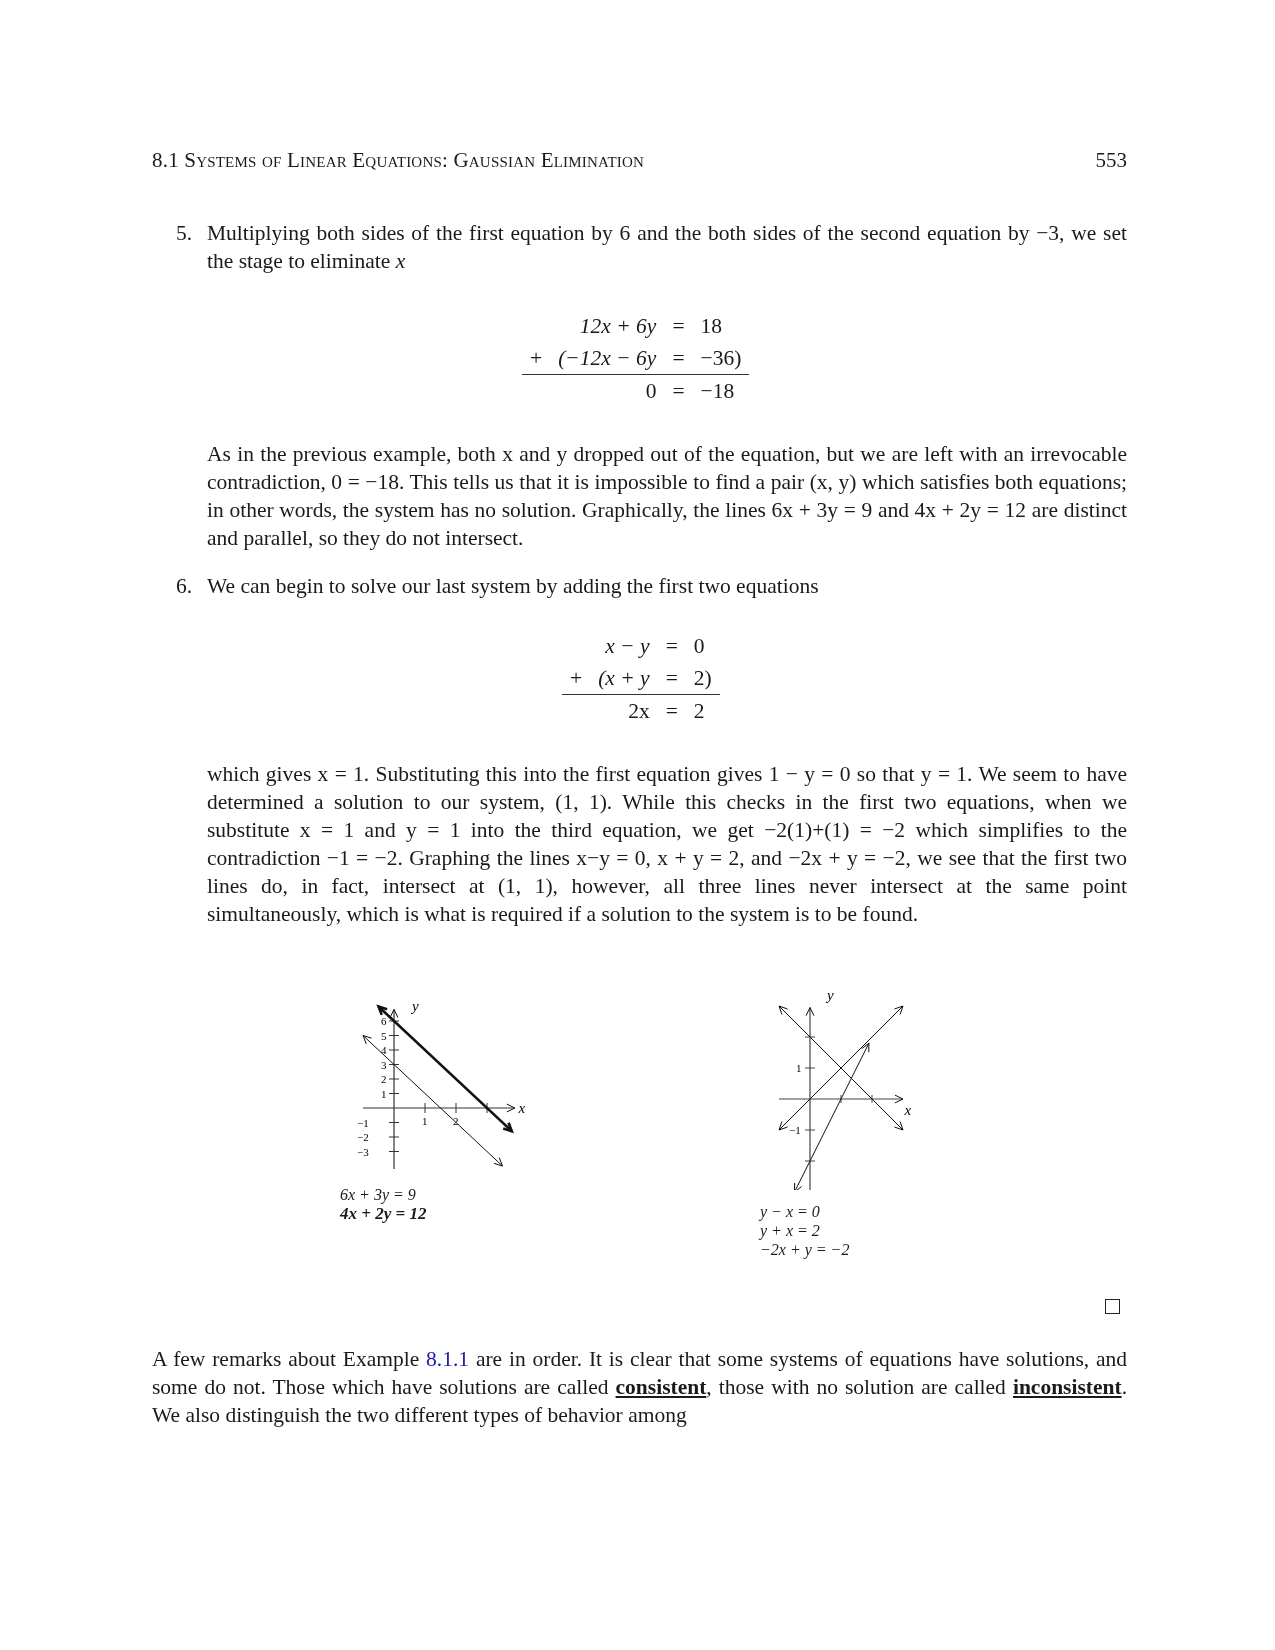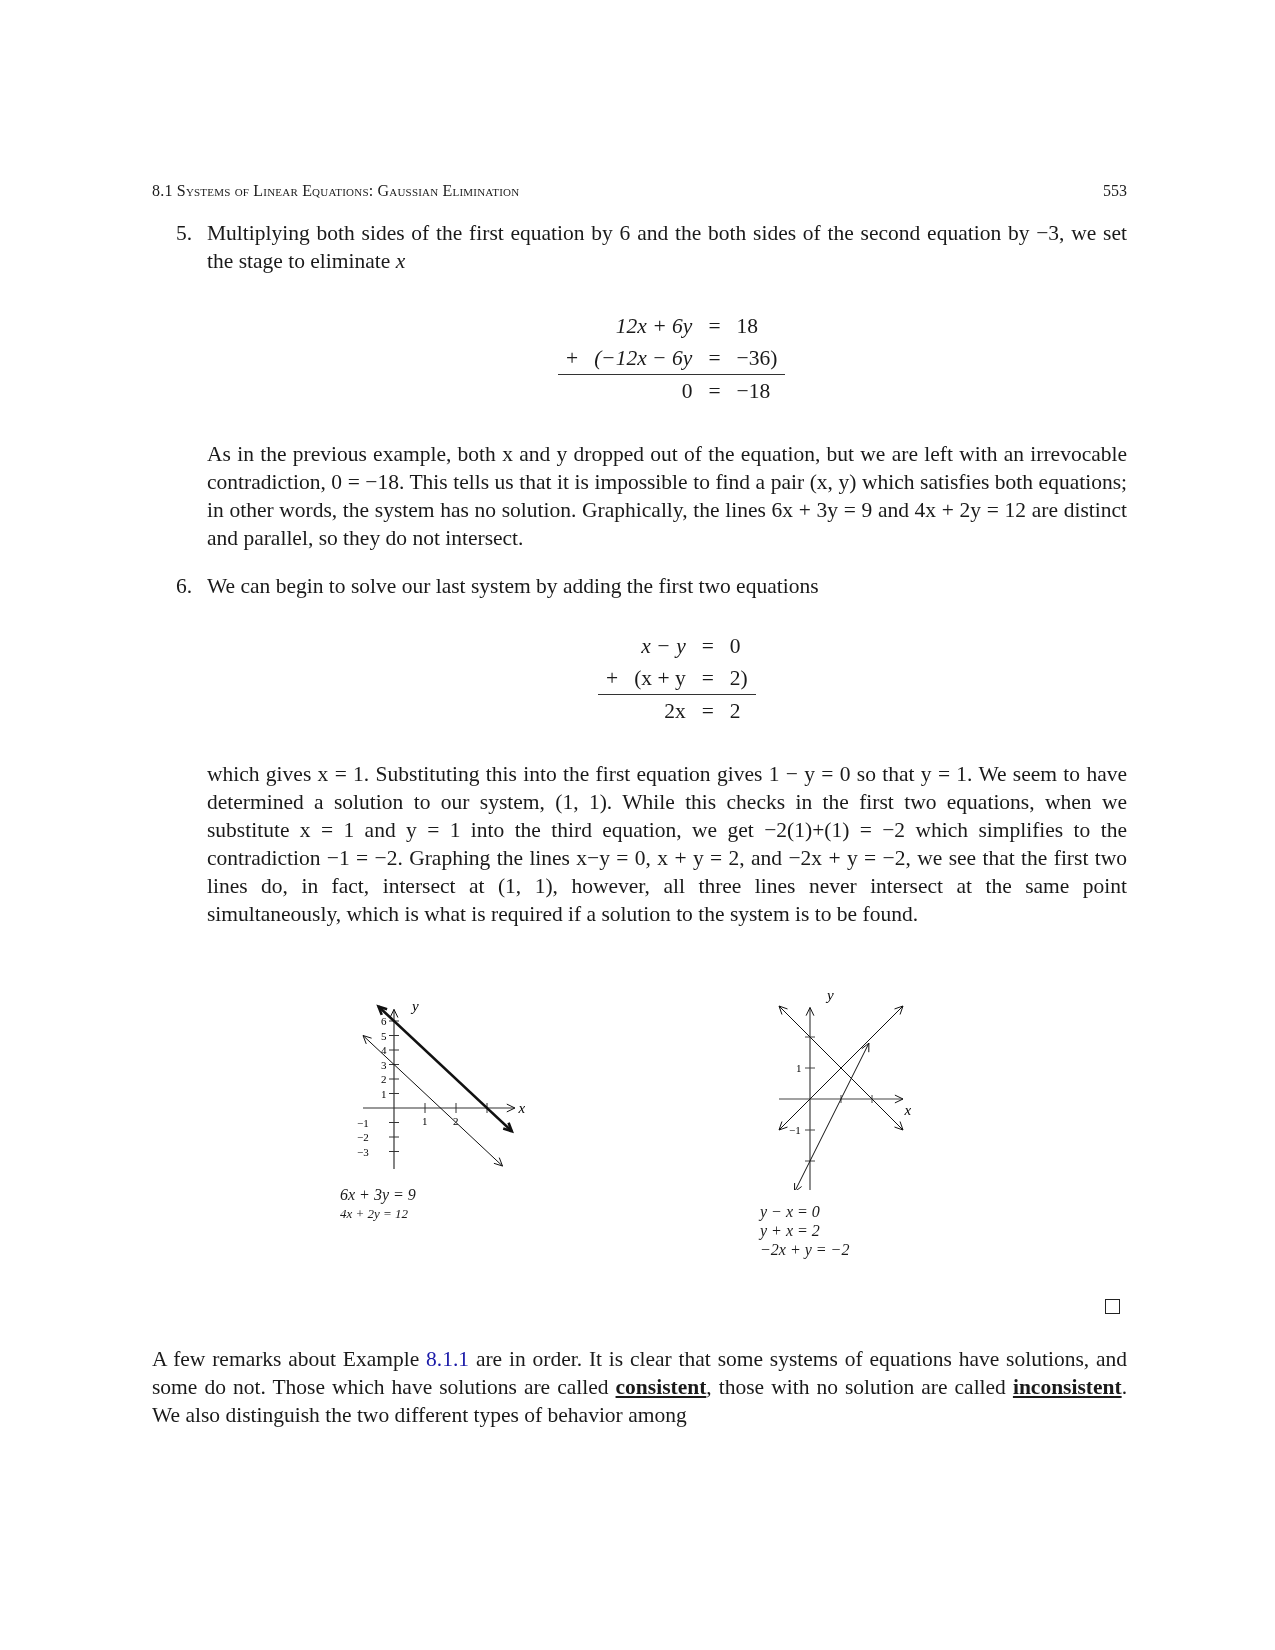--- a/index.html
+++ b/index.html
@@ -1,28 +1,28 @@
 <!DOCTYPE html>
 <html><head>
 <meta charset="utf-8">
 <style>
   html, body { margin:0; padding:0; background:#ffffff; }
   body { width:1275px; height:1650px; position:relative; overflow:hidden;
          font-family:"Liberation Serif","DejaVu Serif",serif; color:#1a1a1a; }
   .abs { position:absolute; }
-  .header { left:152px; top:148px; width:975px; font-size:16px;margin-top:34px; }
+  .header { left:152px; top:148px; width:975px; font-size:21px; }
   .header .title { font-variant:small-caps; letter-spacing:0.2px; }
   .header .pagenum { position:absolute; right:0; top:0; }
   .text { font-size:21.5px; line-height:28px; text-align:justify; }
   .item { left:176px; width:951px; }
   .item .num { position:absolute; left:0; top:0; }
   .item .body { margin-left:31px; }
   i.m { font-family:"Liberation Serif","DejaVu Serif",serif; font-style:italic; }
   .eq { position:absolute; font-size:21.5px; }
-  .eq table { border-collapse:collapse;margin-left:36px; }
+  .eq table { border-collapse:collapse; }
   .eq td { padding:0 8px; height:32px; white-space:nowrap; }
   .eq td.l { text-align:right; }
   .eq td.r { }
   .eq tr.sum td { border-top:1.5px solid #333; }
   .link { color:#1a1aa8; }
   b { font-weight:bold;text-decoration:underline; }
   .caption { position:absolute; font-size:16px; text-align:left; line-height:19px; }
   .qed { position:absolute; left:1105px; top:1299px; width:13px; height:13px; border:1.3px solid #222; }
   svg text { font-family:"Liberation Serif","DejaVu Serif",serif; }
 </style>
@@ -77,21 +77,21 @@
   <table>
     <tbody>
         <tr>
       <td></td>
       <td class="l" style="font-style:italic">x − y</td>
       <td>=</td>
       <td class="r">0</td>
     </tr>
     <tr>
       <td>+</td>
-      <td class="l" style="">(x + y</td>
+      <td class="l" style="font-style:italic">(x + y</td>
       <td>=</td>
       <td class="r">2)</td>
     </tr>
     <tr class="sum">
       <td></td>
       <td class="l" style="">2x</td>
       <td>=</td>
       <td class="r">2</td>
     </tr>
   </tbody>
@@ -132,21 +132,21 @@
     <text x="17" y="170.5" font-size="11">−3</text>
     <line x1="23" y1="50.5" x2="162.5" y2="181" stroke="#111" stroke-width="1"></line>
     <polyline points="153.90751474729473,178.32246434532746 162.5,181 159.25621124449177,172.6048922276341" fill="none" stroke="#111" stroke-width="1"></polyline>
     <polyline points="31.59248525270526,53.17753565467253 23,50.5 26.243788755508234,58.895107772365904" fill="none" stroke="#111" stroke-width="1"></polyline>
     <line x1="38.5" y1="21.5" x2="171.8" y2="146.2" stroke="#111" stroke-width="2.6"></line>
     <polyline points="163.20751474729474,143.52246434532745 171.8,146.2 168.55621124449178,137.8048922276341" fill="none" stroke="#111" stroke-width="2.6"></polyline>
     <polyline points="47.09248525270526,24.17753565467253 38.5,21.5 41.743788755508234,29.8951077723659" fill="none" stroke="#111" stroke-width="2.6"></polyline>
   </svg>
 <div class="caption" style="left:340px; top:1185px; width:200px;">
   <div style="font-style:italic">6x + 3y = 9</div>
-  <div style="font-weight:normal;font-style:italic;font-size:13px">4x + 2y = 12</div>
+  <div style="font-weight:bold;font-style:italic;font-size:17px">4x + 2y = 12</div>
 </div>
 
 <svg class="abs" style="left:760px; top:980px;" width="170" height="210" id="fig2">
     <line x1="19" y1="119" x2="143" y2="119" stroke="#444" stroke-width="1.2"></line>
     <polyline points="134.8959760788259,122.91468980700107 143,119 134.8959760788259,115.08531019299893" fill="none" stroke="#111" stroke-width="1"></polyline>
     <line x1="50" y1="212" x2="50" y2="27.549999999999997" stroke="#444" stroke-width="1.2"></line>
     <polyline points="53.914689807001075,35.65402392117409 50,27.549999999999997 46.085310192998925,35.65402392117409" fill="none" stroke="#111" stroke-width="1"></polyline>
     <text x="144.55" y="135" font-size="15" font-style="italic">x</text>
     <text x="67" y="19.799999999999997" font-size="15" font-style="italic">y</text>
     <line x1="81" y1="115" x2="81" y2="123" stroke="#444" stroke-width="1"></line>

